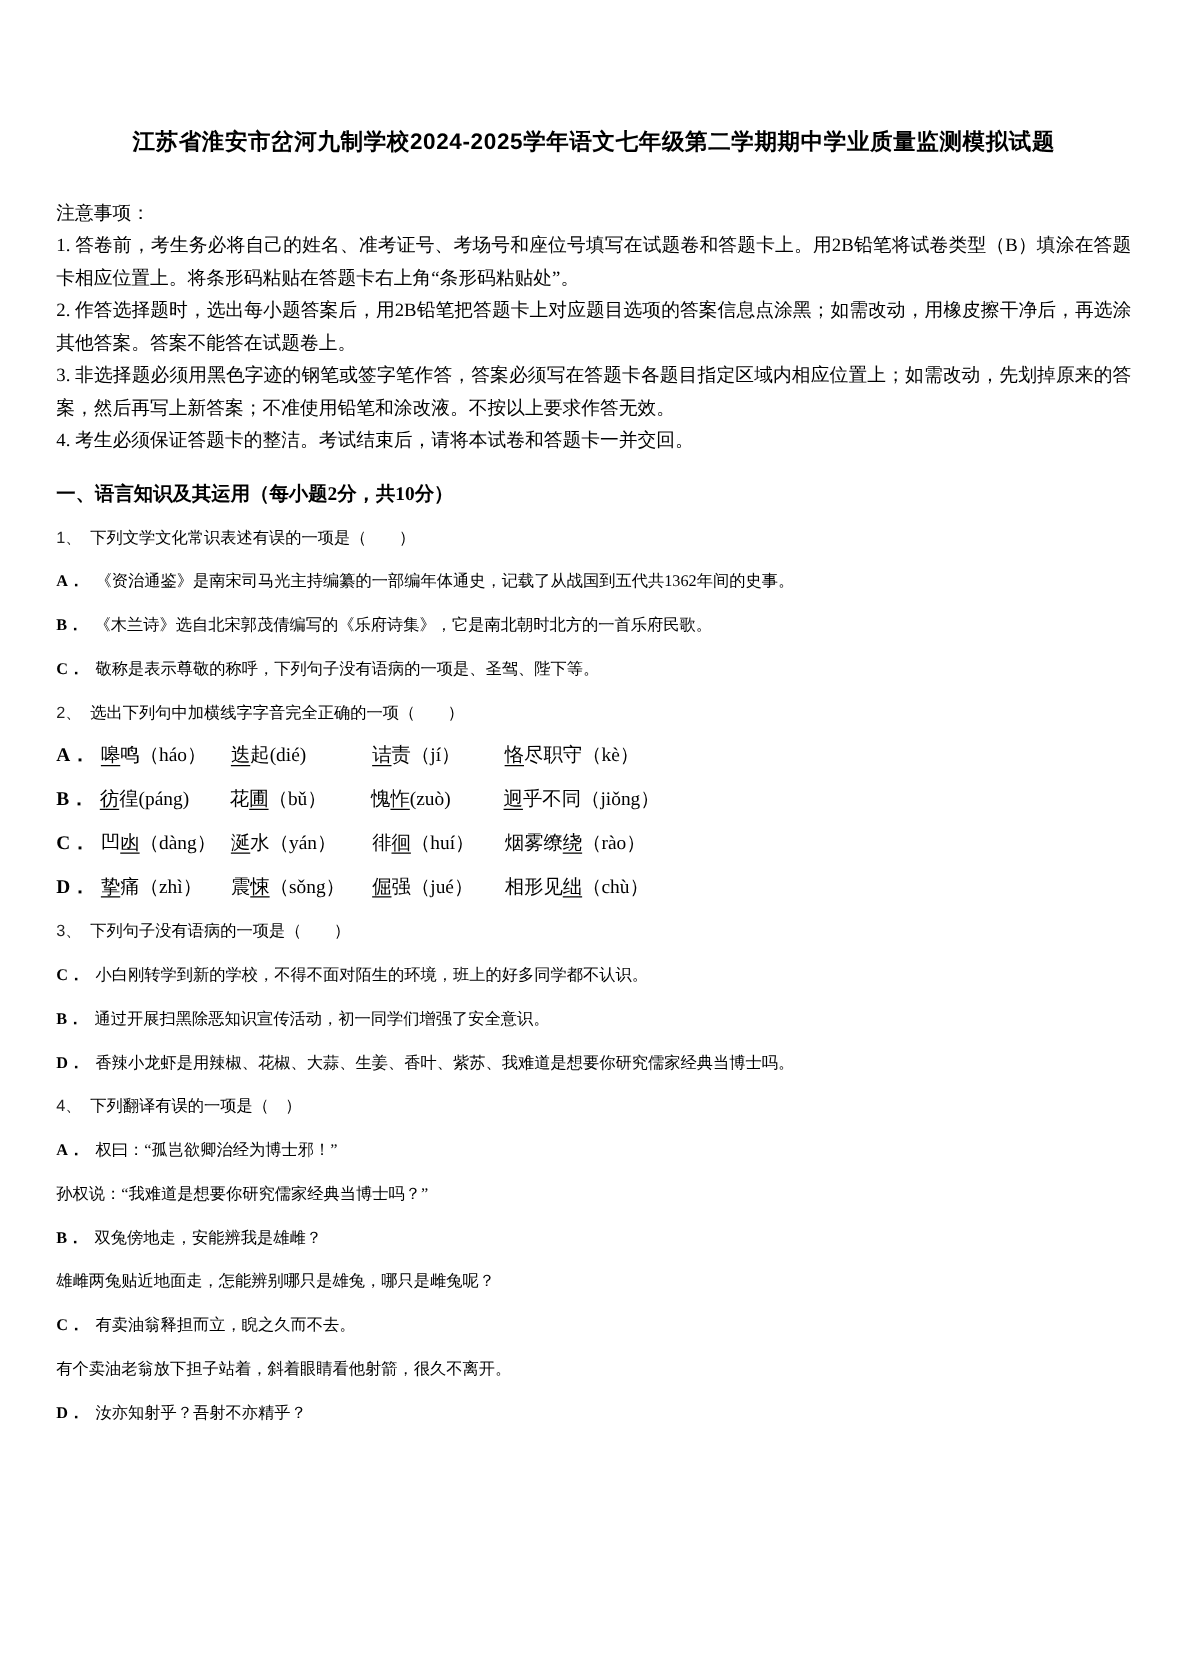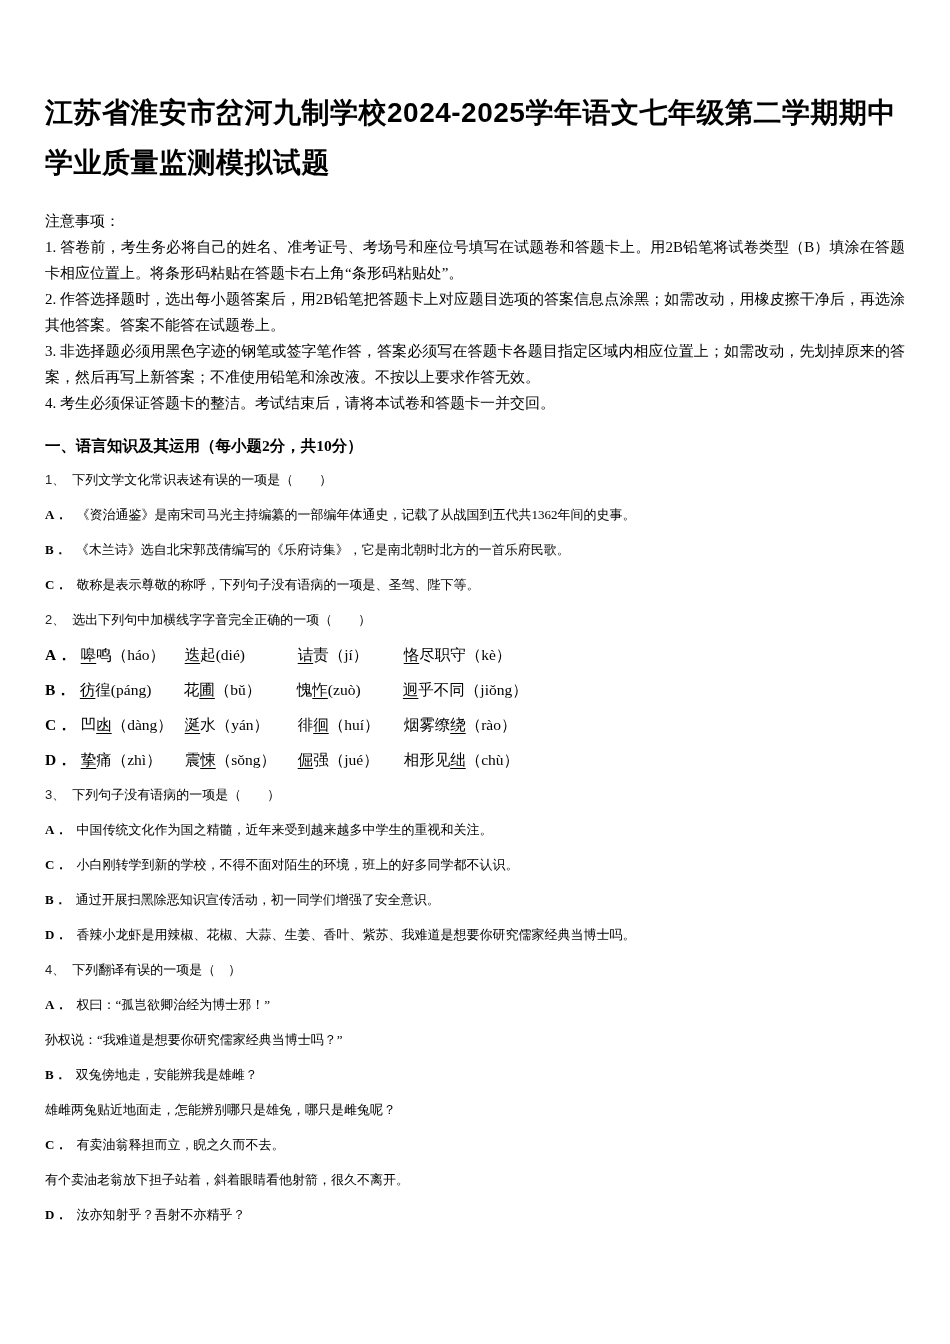--- a/index.html
+++ b/index.html
@@ -10,23 +10,23 @@
     background: #ffffff;
     color: #000000;
     font-family: "Liberation Serif", serif;
     overflow: hidden;
   }
   .page { padding: 88px 45px 0 45px; }
 
   .title {
     font-family: "Liberation Sans", sans-serif;
     font-weight: bold;
-    font-size: 28px;
+    font-size: 18px;
     line-height: 50px;
-    text-align: left;
+    text-align: center;
     margin: 0 auto 20px auto;
     max-width: 860px;
     letter-spacing: 0.5px;
   }
 
   .notice p {
     margin: 0;
     font-size: 15px;
     line-height: 26px;
     text-align: justify;
@@ -116,21 +116,20 @@
 
   <div class="prow">
     <span class="olabel">D．</span>
     <span class="pcell c1"><span></span><span class="u">挚</span><span>痛（zhì）</span></span>
     <span class="pcell c2"><span>震</span><span class="u">悚</span><span>（sǒng）</span></span>
     <span class="pcell c3"><span></span><span class="u">倔</span><span>强（jué）</span></span>
     <span class="pcell c4"><span>相形见</span><span class="u">绌</span><span>（chù）</span></span>
   </div>
 
   <p class="stem"><span class="qnum">3、</span><span>下列句子没有语病的一项是（　　）</span></p>
-  <p class="opt"><span class="olabel">A．</span><span>中国传统文化作为国之精髓，近年来受到越来越多中学生的重视和关注。</span></p>
   <p class="opt"><span class="olabel">C．</span><span>小白刚转学到新的学校，不得不面对陌生的环境，班上的好多同学都不认识。</span></p>
   <p class="opt"><span class="olabel">B．</span><span>通过开展扫黑除恶知识宣传活动，初一同学们增强了安全意识。</span></p>
   <p class="opt"><span class="olabel">D．</span><span>香辣小龙虾是用辣椒、花椒、大蒜、生姜、香叶、紫苏、我难道是想要你研究儒家经典当博士吗。</span></p>
 
   <p class="stem"><span class="qnum">4、</span><span>下列翻译有误的一项是（　）</span></p>
   <p class="opt"><span class="olabel">A．</span><span>权曰：“孤岂欲卿治经为博士邪！”</span></p>
   <p class="trans">孙权说：“我难道是想要你研究儒家经典当博士吗？”</p>
   <p class="opt"><span class="olabel">B．</span><span>双兔傍地走，安能辨我是雄雌？</span></p>
   <p class="trans">雄雌两兔贴近地面走，怎能辨别哪只是雄兔，哪只是雌兔呢？</p>
   <p class="opt"><span class="olabel">C．</span><span>有卖油翁释担而立，睨之久而不去。</span></p>

